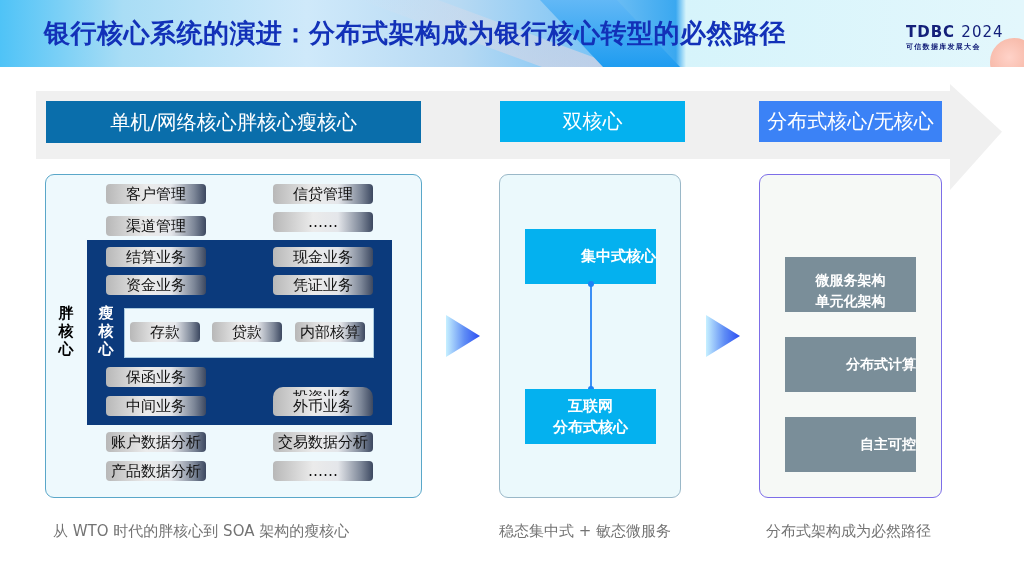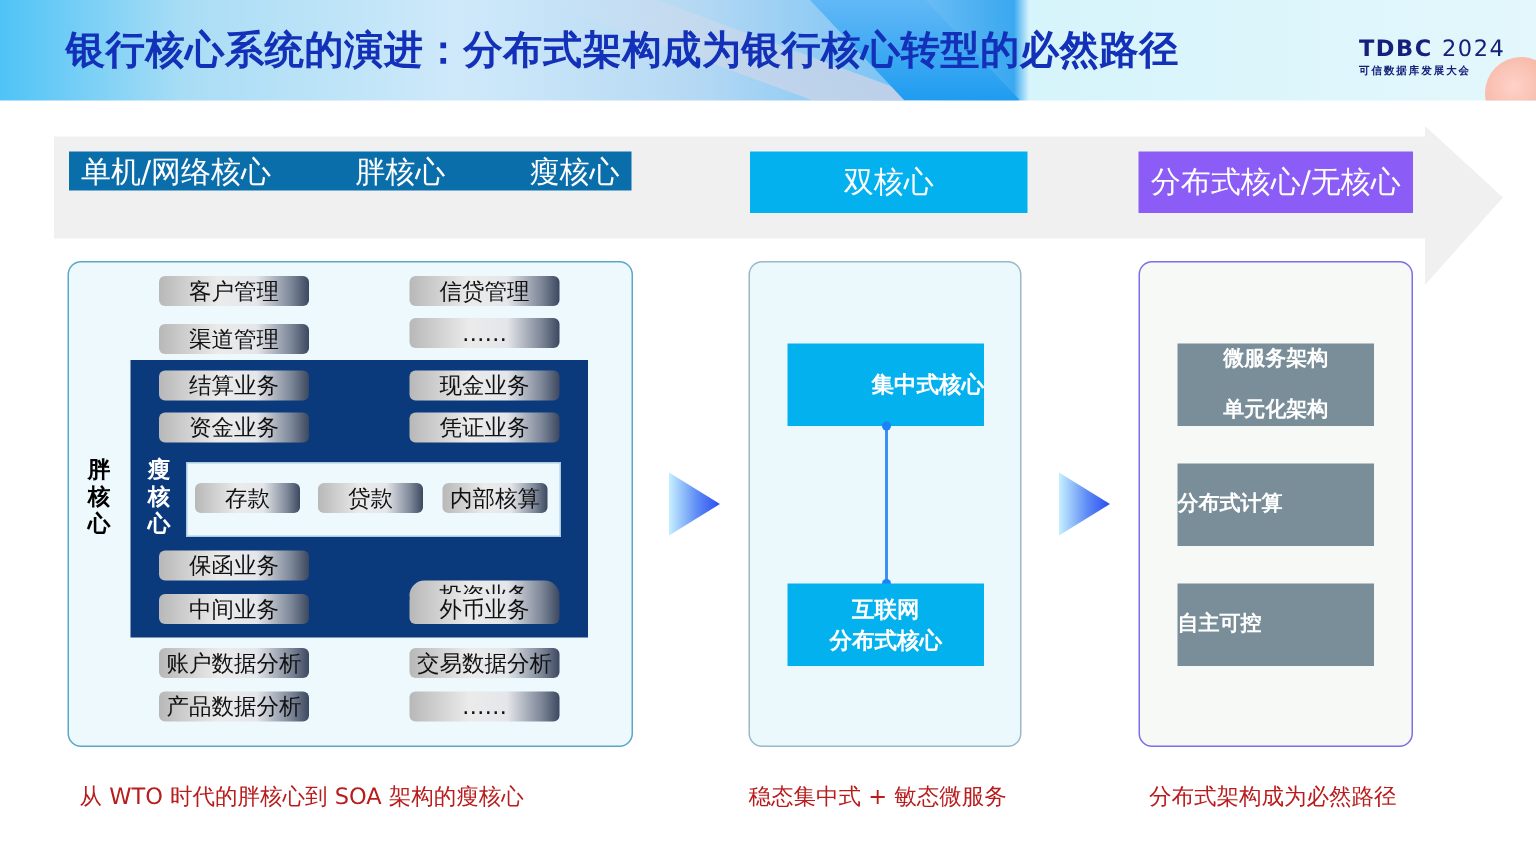--- a/index.html
+++ b/index.html
@@ -46,24 +46,24 @@
   .band-head {
     position: absolute; left: 914px; top: 0; width: 52px; height: 106px;
     background: #f0f0f0;
     clip-path: polygon(0 0, 0 100%, 100% 45%);
   }
 
   .stage {
     position: absolute; color: #ffffff; font-size: 20px; display: flex; align-items: center;
     white-space: nowrap;
   }
-  .stage-1 { left: 46px; top: 101px; width: 375px; height: 26px; background: #0a6eab; justify-content: space-between; padding: 0 8px 0 8px; }
+  .stage-1 { left: 46px; top: 101px; width: 375px; height: 42px; background: #0a6eab; justify-content: center; padding: 0 8px 0 8px; }
   .stage-1 span { display: inline-block; }
   .stage-2 { left: 500px; top: 101px; width: 185px; height: 41px; background: #04b1ef; justify-content: center; }
-  .stage-3 { left: 759px; top: 101px; width: 183px; height: 41px; background: #8b5cf6; justify-content: center; }
+  .stage-3 { left: 759px; top: 101px; width: 183px; height: 41px; background: #3b82f6; justify-content: center; }
 
   
   .panel { position: absolute; border-radius: 9px; }
   .panel-1 { left: 45px; top: 174px; width: 377px; height: 324px; background: #eef9fd; border: 1.5px solid #5aa7c9; }
   .panel-2 { left: 499px; top: 174px; width: 182px; height: 324px; background: #ebf9fc; border: 1px solid #9ab8c8; }
   .panel-3 { left: 759px; top: 174px; width: 183px; height: 324px; background: #f6f9f6; border: 1.5px solid #7d6ee8; }
 
   
   .pill {
     position: absolute; height: 20px; border-radius: 4px;
@@ -89,31 +89,31 @@
   
   .cyan-box {
     position: absolute; background: #04b1ef; color: #fff; font-weight: bold; font-size: 15px;
     display: flex; align-items: center; justify-content: center; text-align: center; line-height: 21px;
   }
   .connector { position: absolute; left: 590px; top: 284px; width: 1.5px; height: 106px; background: #3b8ff5; }
   .dot { position: absolute; width: 6px; height: 6px; border-radius: 50%; background: #1e82f5; }
 
   .slate-box {
     position: absolute; background: #7a8e99; color: #fff; font-weight: bold; font-size: 14px;
-    display: flex; align-items: center; justify-content: space-between; text-align: center; line-height: 21px;
+    display: flex; align-items: center; justify-content: flex-end; text-align: center; line-height: 21px; margin-top: 28px;
   }
 
   
   .chev {
     position: absolute; width: 34px; height: 42px;
     background: linear-gradient(90deg, #c6f0ff 0%, #5e8cf5 55%, #2b4cf2 100%);
     clip-path: polygon(0 0, 100% 50%, 0 100%);
   }
 
-  .caption { position: absolute; top: 522px; font-size: 15px; color: #b91c1c; white-space: nowrap; }
+  .caption { position: absolute; top: 522px; font-size: 15px; color: #737373; white-space: nowrap; }
 </style>
 </head>
 <body>
 
 <div class="header">
   <div class="shard1"></div>
   <div class="shard2"></div>
   <div class="orb"></div>
   <div class="title">银行核心系统的演进：分布式架构成为银行核心转型的必然路径</div>
   <div class="brand">

